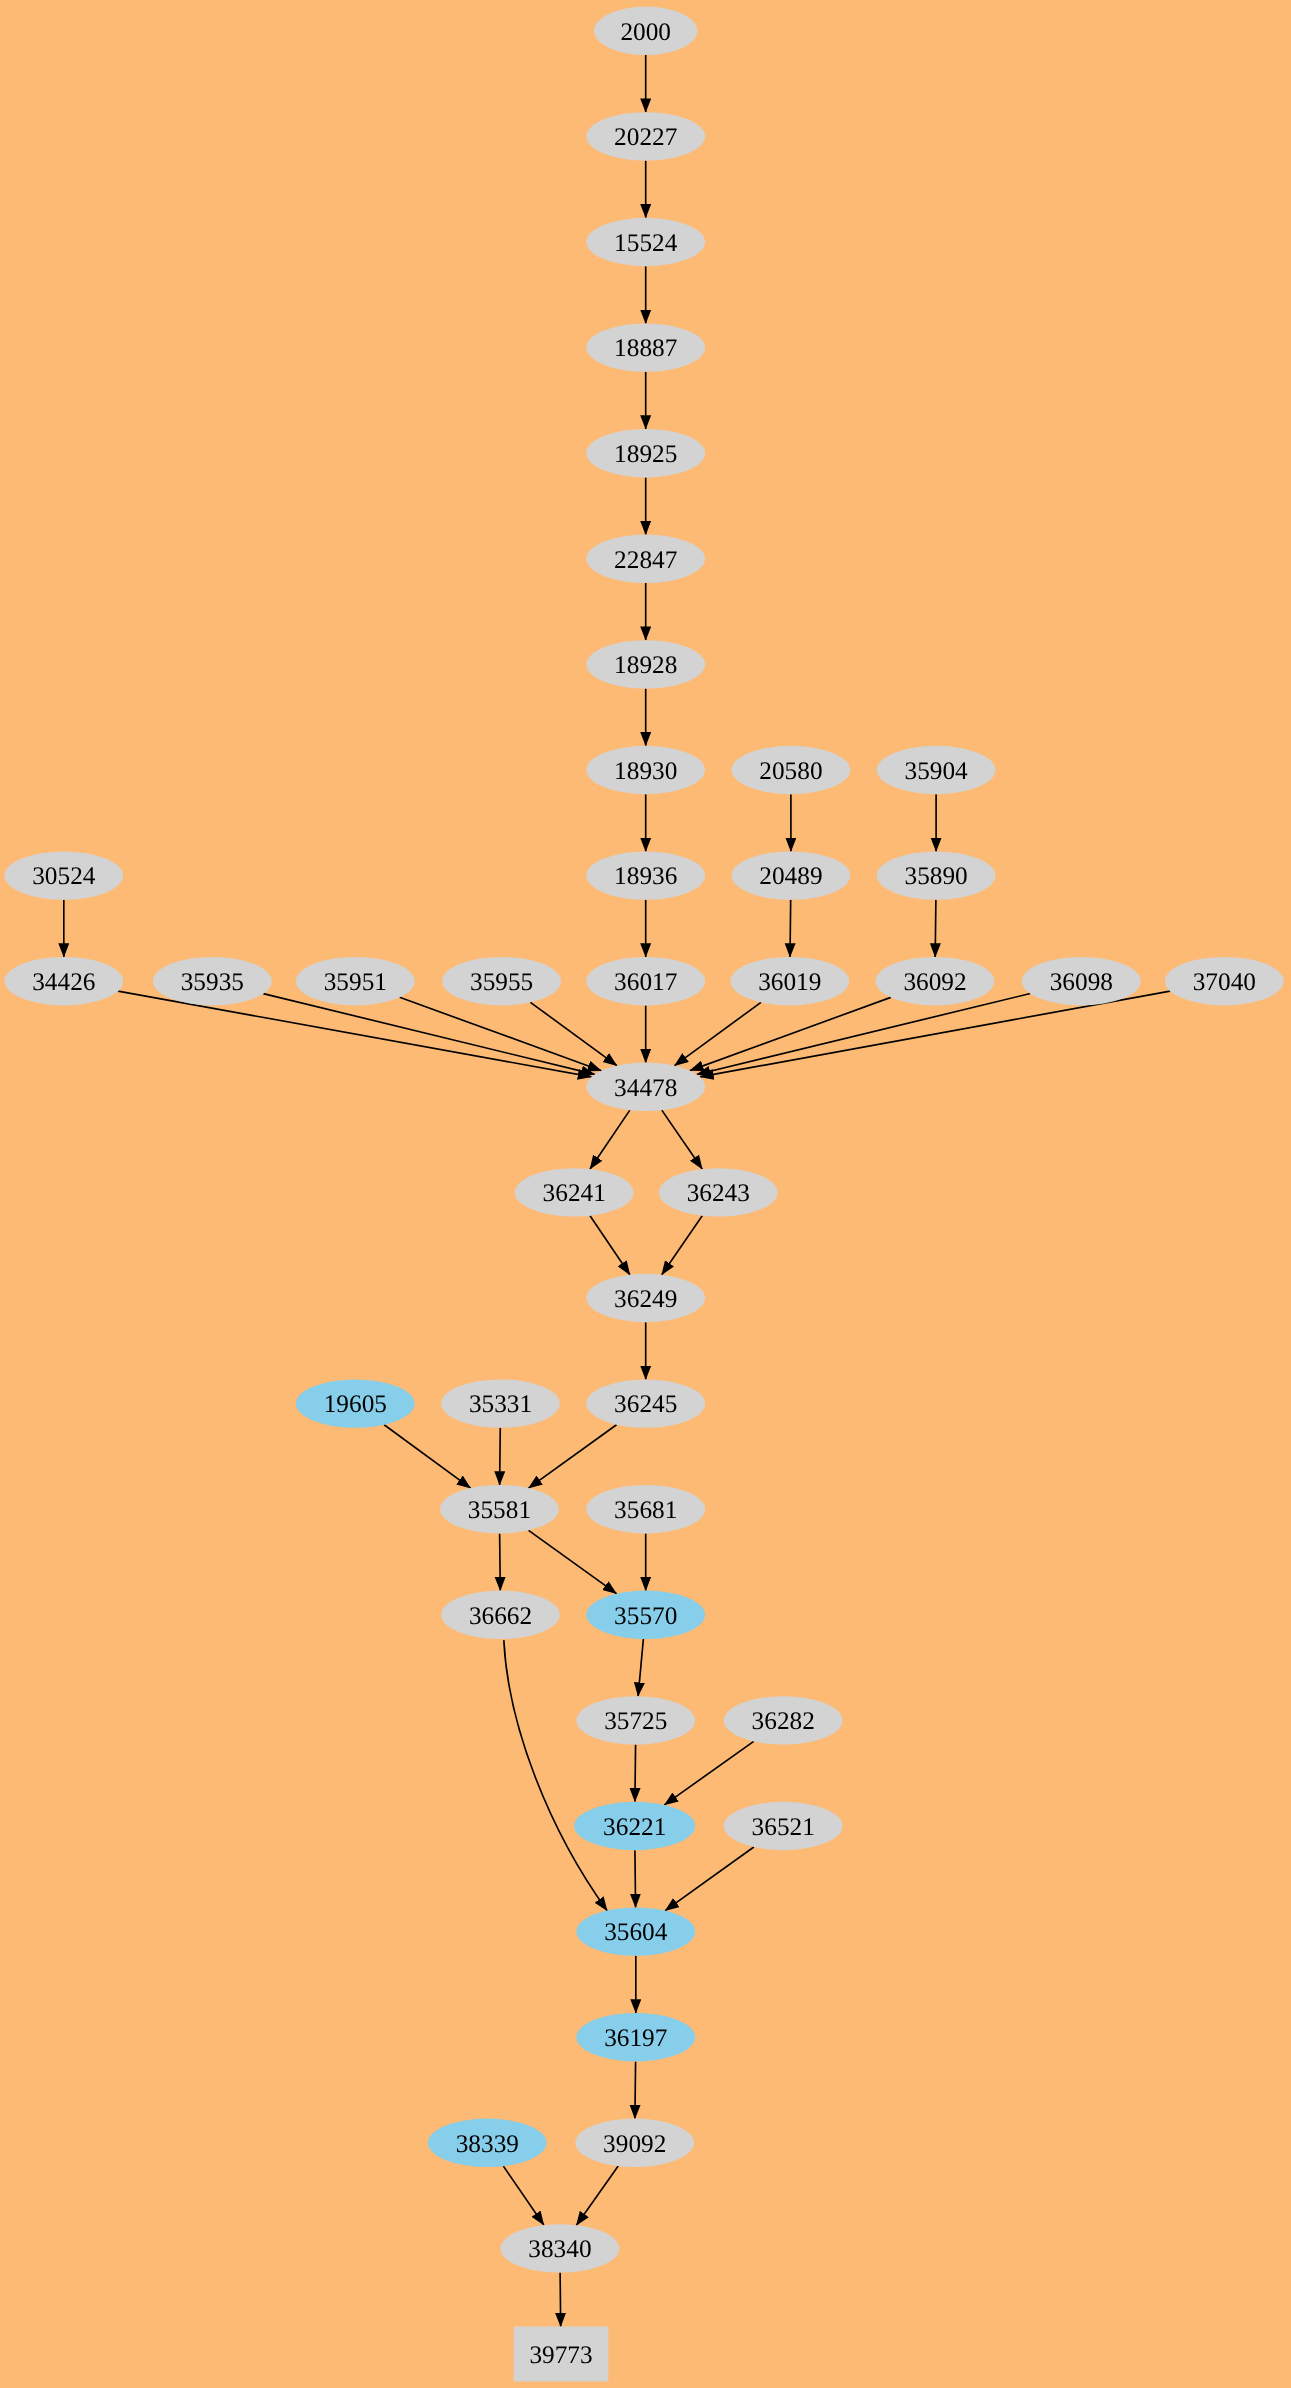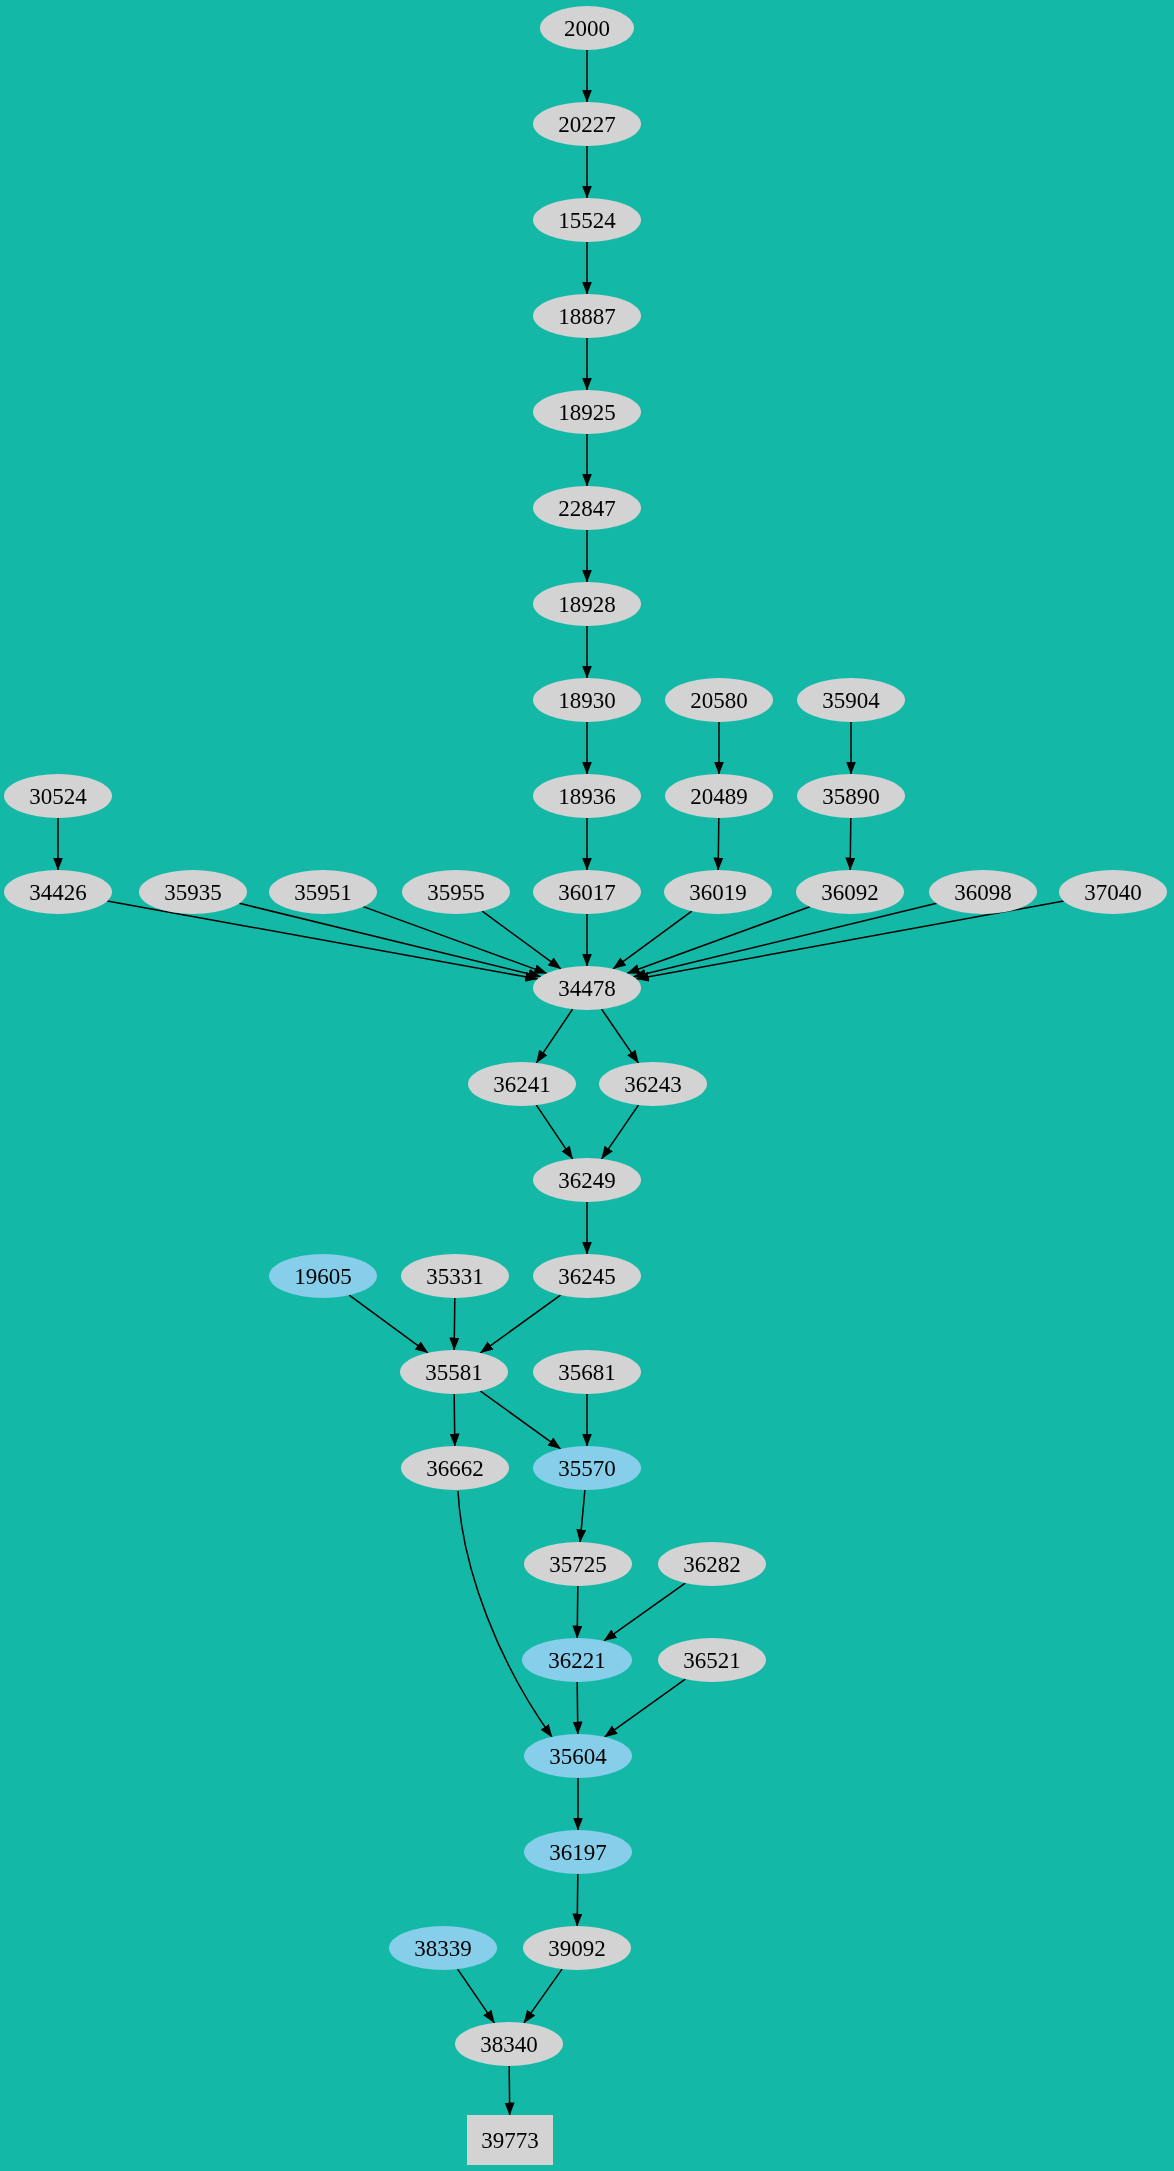--- a/index.html
+++ b/index.html
@@ -4,21 +4,21 @@
 <style>
   html, body {
     margin: 0;
     padding: 0;
     background: #ffffff;
   }
   .canvas {
     position: relative;
     width: 1174px;
     height: 2171px;
-    background: #14b8a6;
+    background: #fdba74;
     font-family: "Liberation Serif", "DejaVu Serif", serif;
   }
   svg { display: block; }
   .edge-path {
     fill: none;
     stroke-width: 1.5px;
   }
   .node-label {
     font-family: "Liberation Serif", "DejaVu Serif", serif;
     font-size: 23px;

